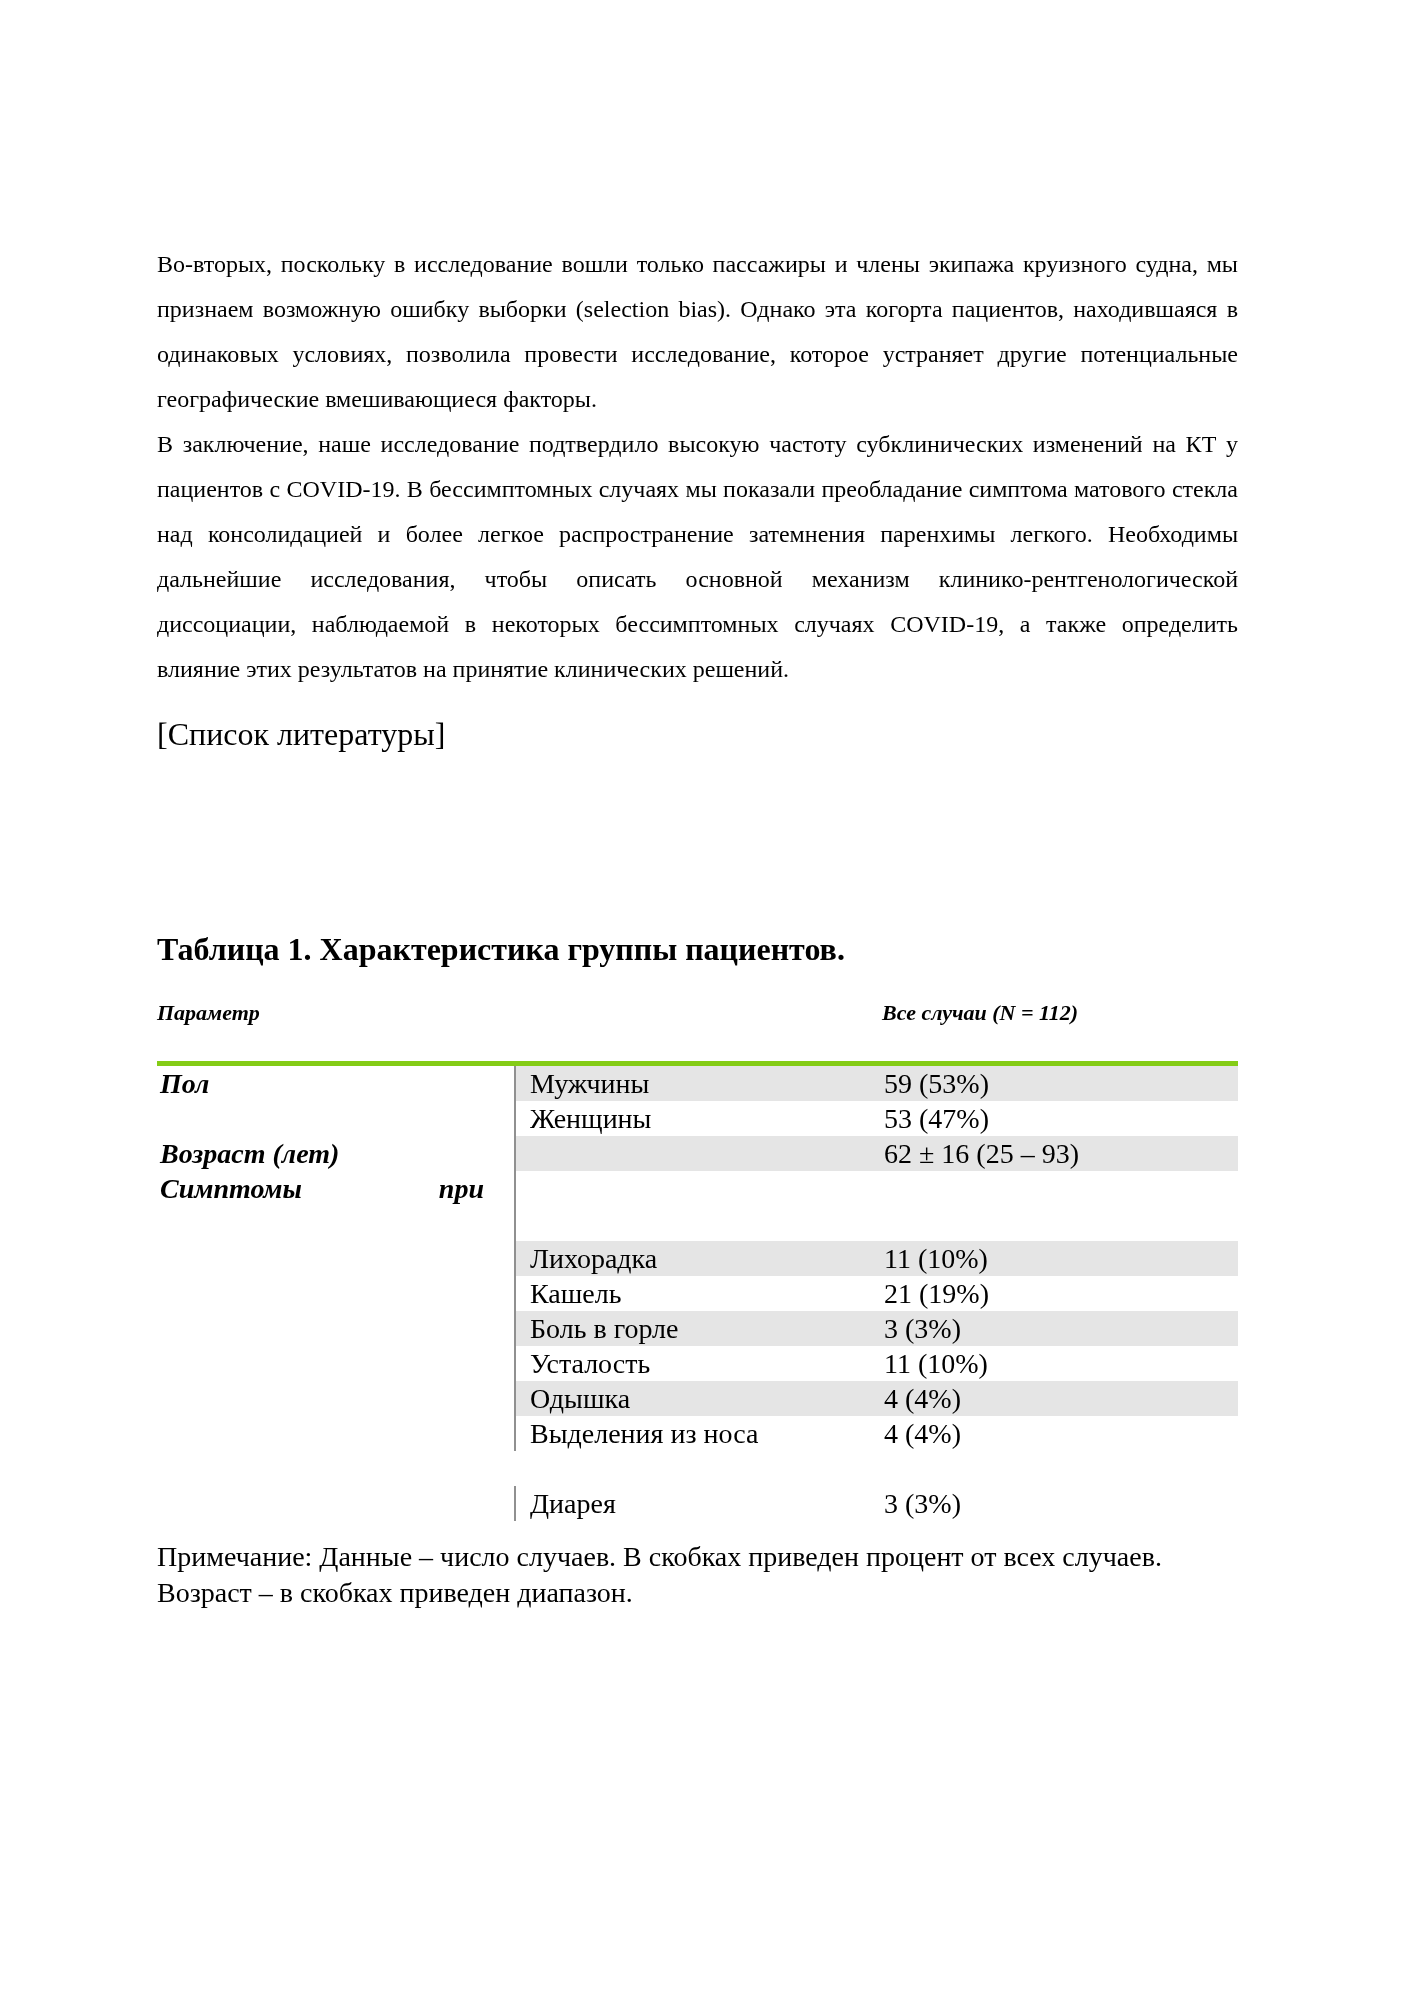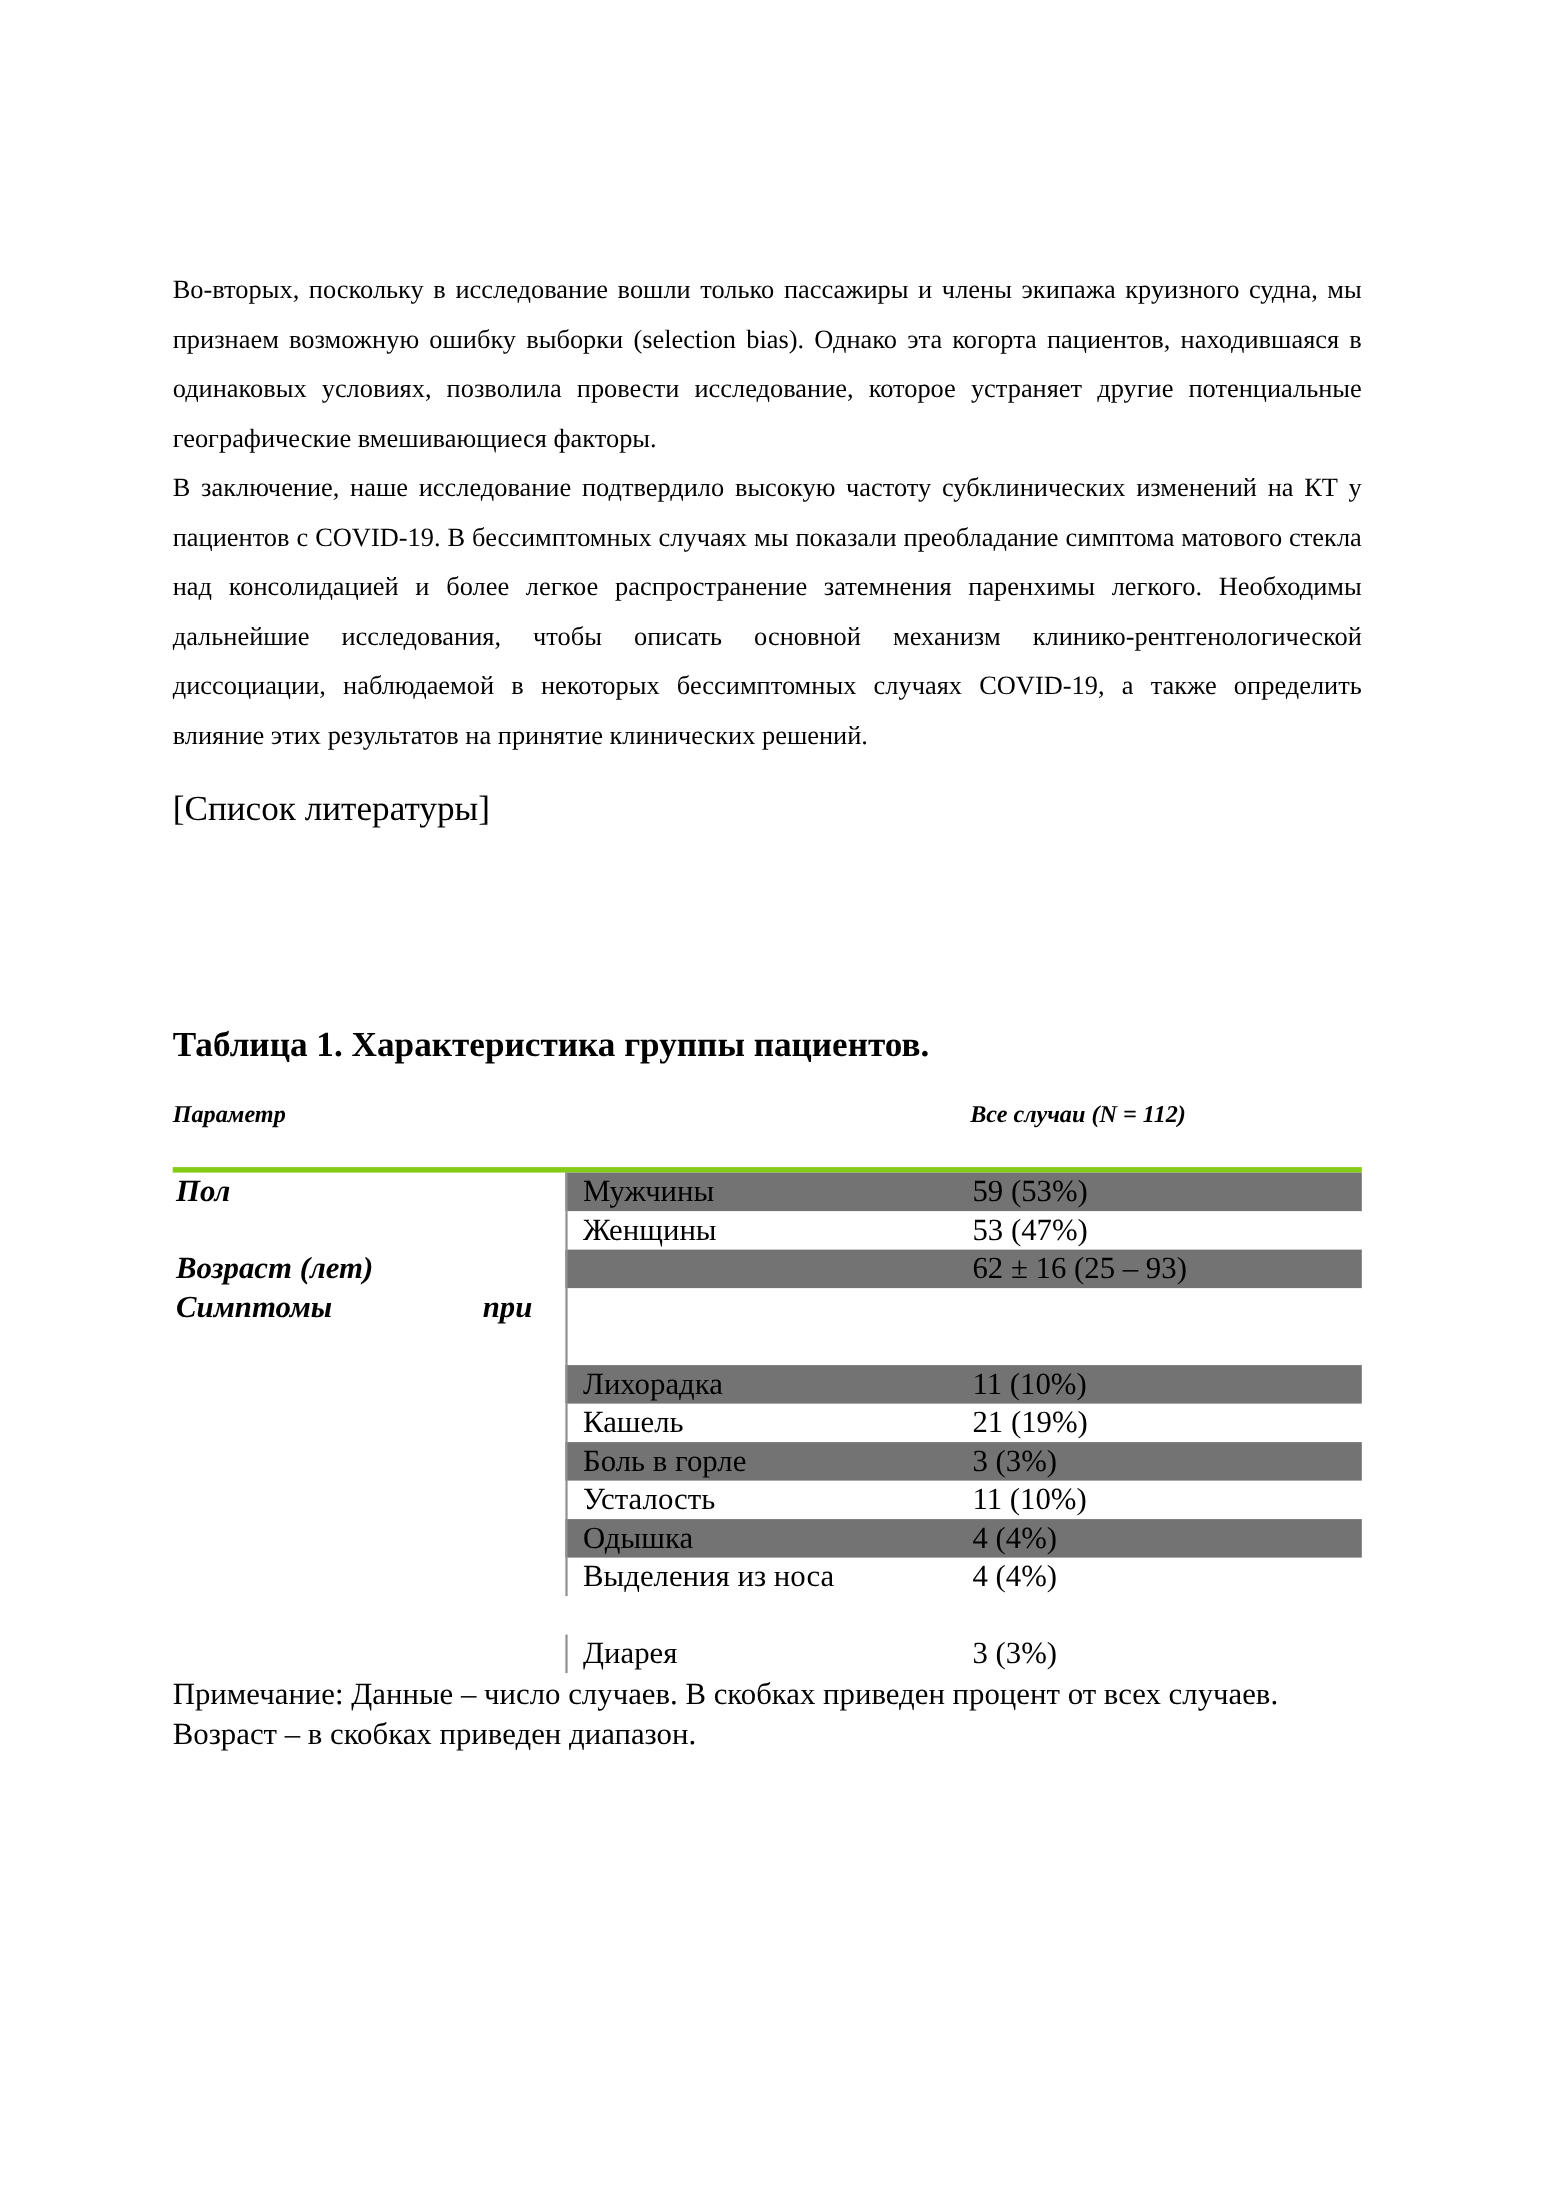--- a/index.html
+++ b/index.html
@@ -60,33 +60,33 @@
     box-sizing: border-box;
     padding: 0 30px 0 3px;
     font-weight: bold;
     font-style: italic;
   }
   .row-right {
     flex: 1;
     display: flex;
     border-left: 2px solid #909090;
   }
-  .row-right.shaded { background: #737373; }
+  .row-right.shaded { background: #e5e5e5; }
   .cell-sub {
     width: 368px;
     flex-shrink: 0;
     box-sizing: border-box;
     padding-left: 14px;
   }
   .cell-value { flex: 1; }
   .jline { display: flex; justify-content: space-between; }
   .jline2 { display: block; }
 
   .note {
-    margin-top: 2px;
+    margin-top: 18px;
     font-size: 28px;
     line-height: 36px;
   }
   .note div { margin: 0; }
 </style>
 </head>
 <body>
 
 <div class="content">
 

